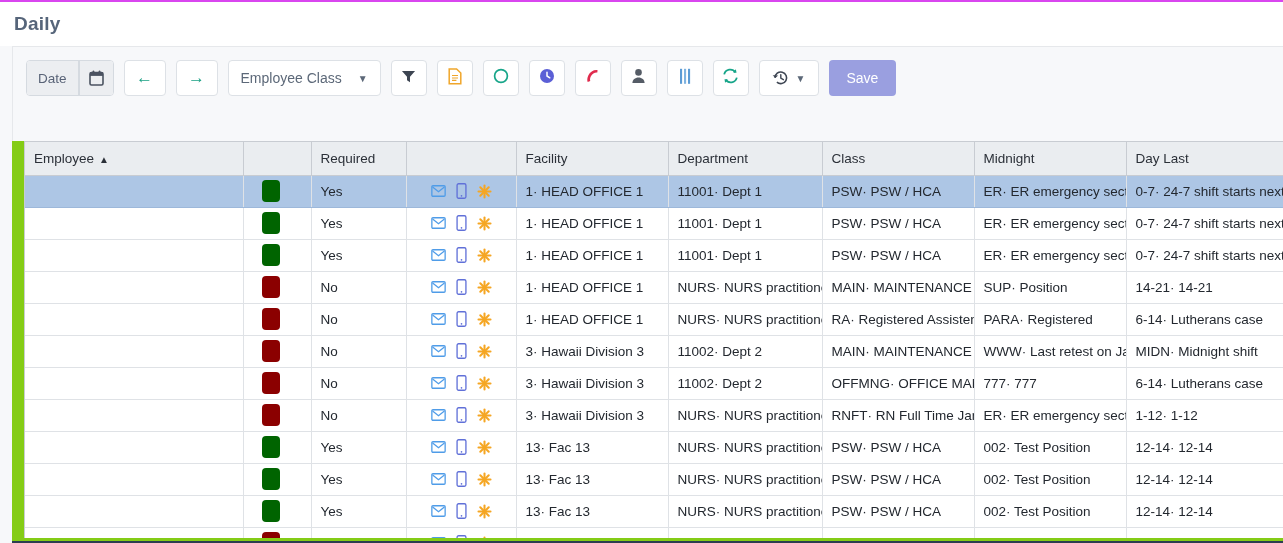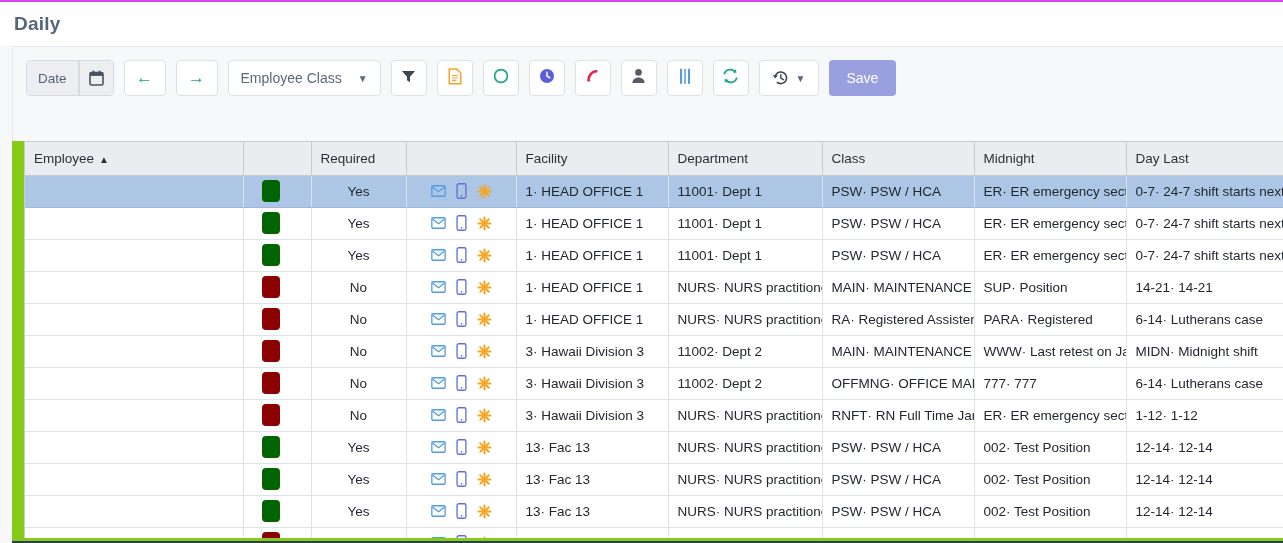--- a/index.html
+++ b/index.html
@@ -204,21 +204,21 @@
     color: #23282f;
     padding: 0 9px;
     white-space: nowrap;
     overflow: hidden;
     background: #fff;
   }
   tr.sel td { background: #adc6e5; }
   tr.sel td { border-bottom-color: #9db8da; }
 
   td.c-status { padding: 0; text-align: left; }
-  td.c-req { text-align: center; }
+  td.c-req { text-align: left; }
   td.c-icons { padding: 0; }
 
   .status-chip {
     width: 18px; height: 22px;
     border-radius: 4px;
     display: inline-block;
     margin-left: 9px;
     vertical-align: middle;
   }
 

